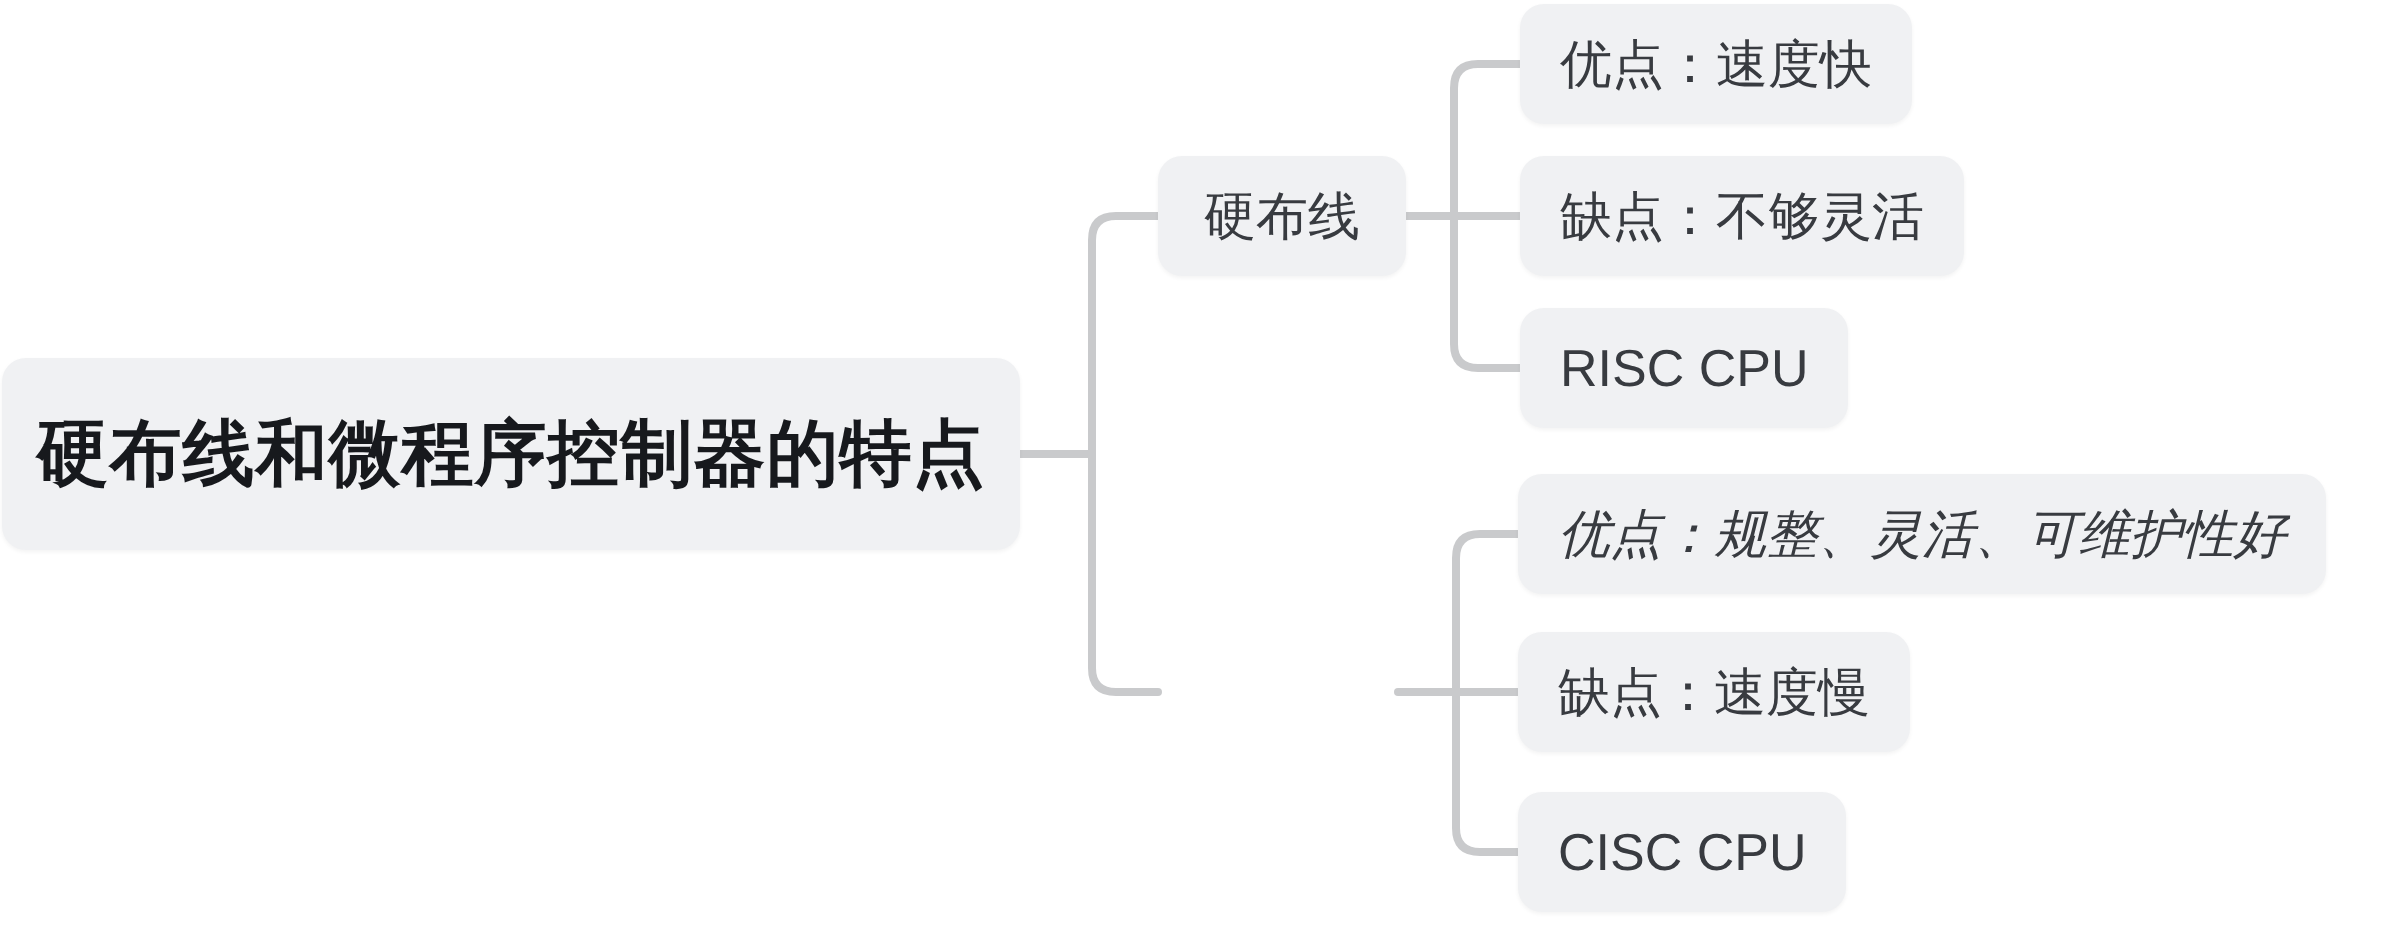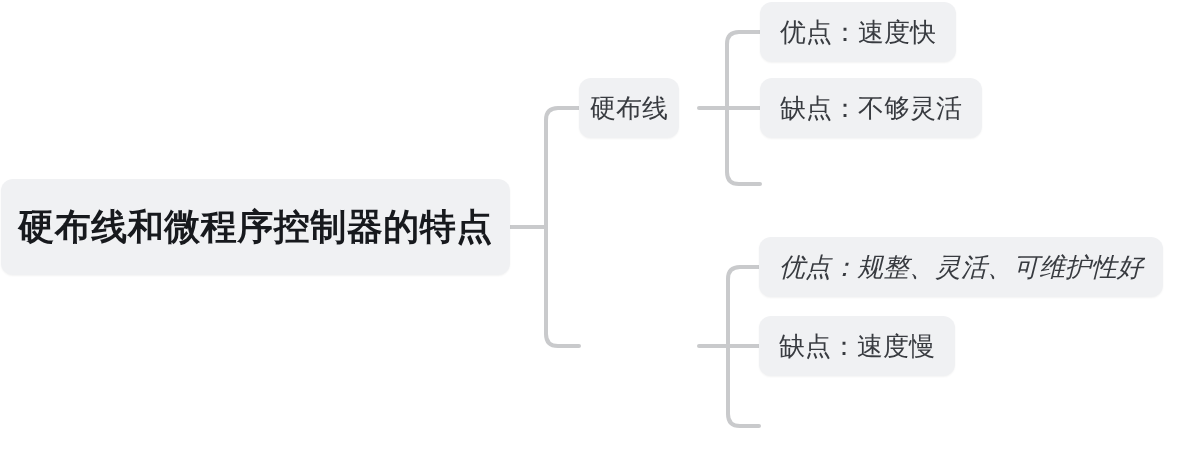--- a/index.html
+++ b/index.html
@@ -46,21 +46,21 @@
     font-family: Liberation Serif, serif;
   }
   .topic-child {
     height: 60px;
     padding: 0 20px;
     font-size: 26px;
     font-weight: 400;
     color: #383b40;
   }
   .topic-branch {
-    width: 100px;
+    width: 124px;
     justify-content: center;
     padding: 0;
   }
   
   #branch-hardwired   { left: 579px; top: 78px;  }
   #branch-microprogram{ left: 579px; top: 316px; }
   
   #leaf-hw-pro  { left: 760px; top: 2px;   }
   #leaf-hw-con  { left: 760px; top: 78px;  }
   #leaf-hw-cpu  { left: 760px; top: 154px; }
@@ -88,19 +88,21 @@
 
   <div class="topic topic-root">硬布线和微程序控制器的特点</div>
 
   <div class="topic topic-child topic-branch" id="branch-hardwired">硬布线</div>
 
 
   <div class="topic topic-child" id="leaf-hw-pro">优点：速度快</div>
 
   <div class="topic topic-child" id="leaf-hw-con">缺点：不够灵活</div>
 
+  <div class="topic topic-child" id="leaf-hw-cpu">RISC CPU</div>
 
   <div class="topic topic-child" id="leaf-mp-pro">优点：规整、灵活、可维护性好</div>
 
   <div class="topic topic-child" id="leaf-mp-con">缺点：速度慢</div>
 
+  <div class="topic topic-child" id="leaf-mp-cpu">CISC CPU</div>
 
 </div>
 
 </body></html>

